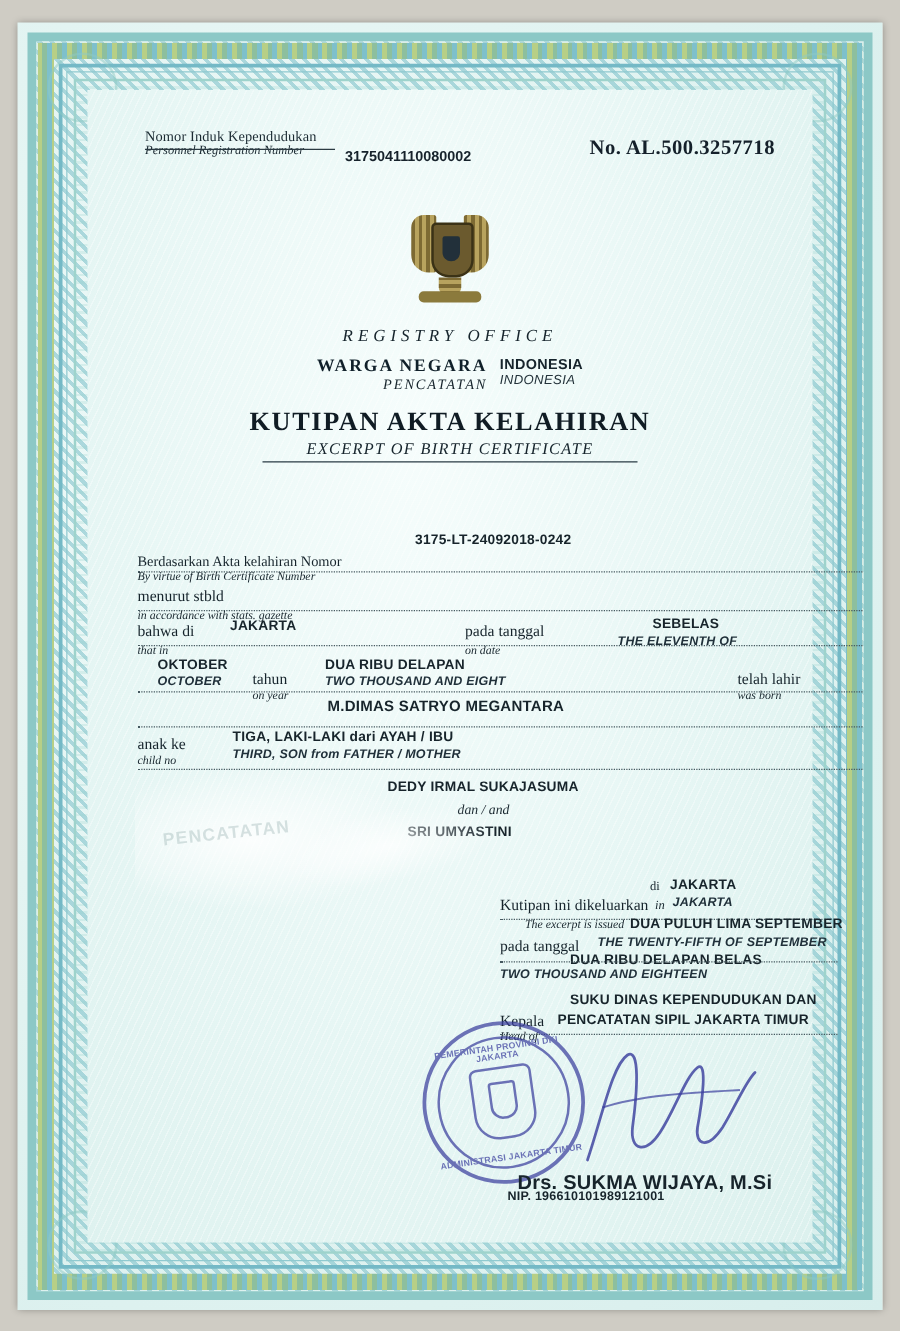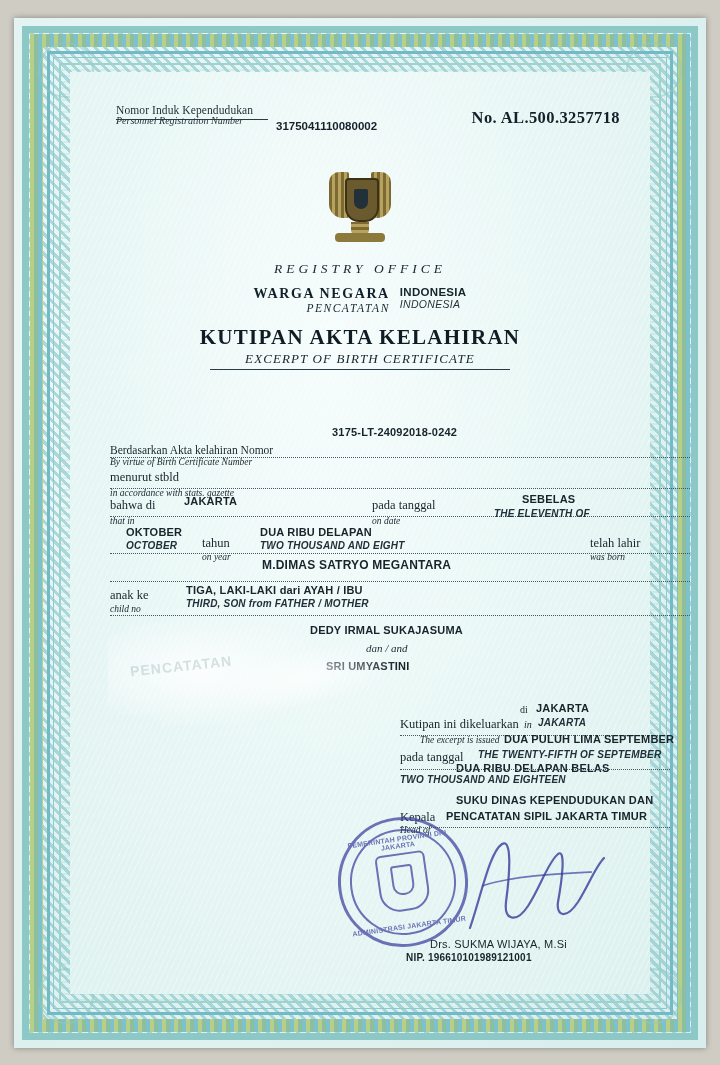--- a/index.html
+++ b/index.html
@@ -324,24 +324,24 @@
   .stamp-text-top { top: 15px; }
   .stamp-text-bot { bottom: 14px; }
   .signature {
     position: absolute;
     left: 392px; top: 760px;
     width: 150px; height: 110px;
     pointer-events: none;
   }
   .sig-name {
     position: absolute;
-    left: 360px; top: 866px;
-    font-family: "Liberation Sans", sans-serif;
-    font-size: 11px;
-    font-weight: normal;
+    left: 344px; top: 866px;
+    font-family: "Liberation Sans", sans-serif;
+    font-size: 16px;
+    font-weight: bold;
     color: #17242b;
     letter-spacing: .2px;
   }
   .sig-nip {
     position: absolute;
     left: 336px; top: 880px;
     font-family: "Liberation Sans", sans-serif;
     font-size: 10px;
     font-weight: bold;
     color: #17242b;

